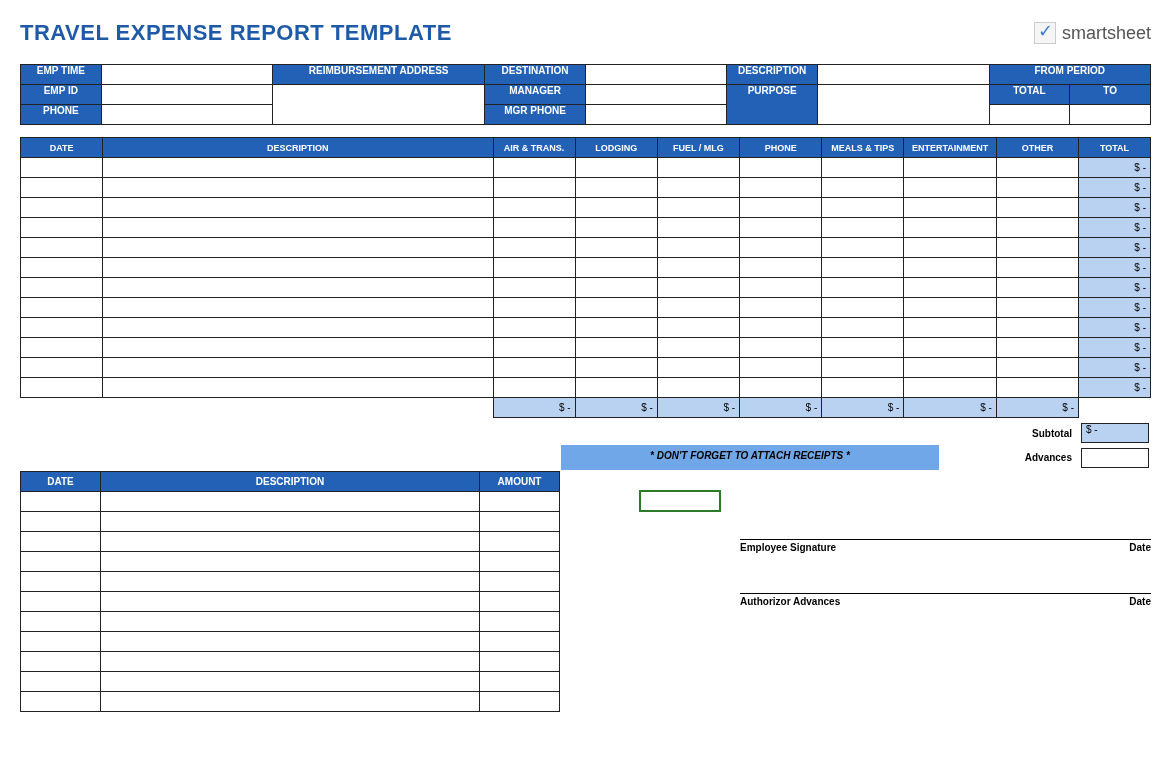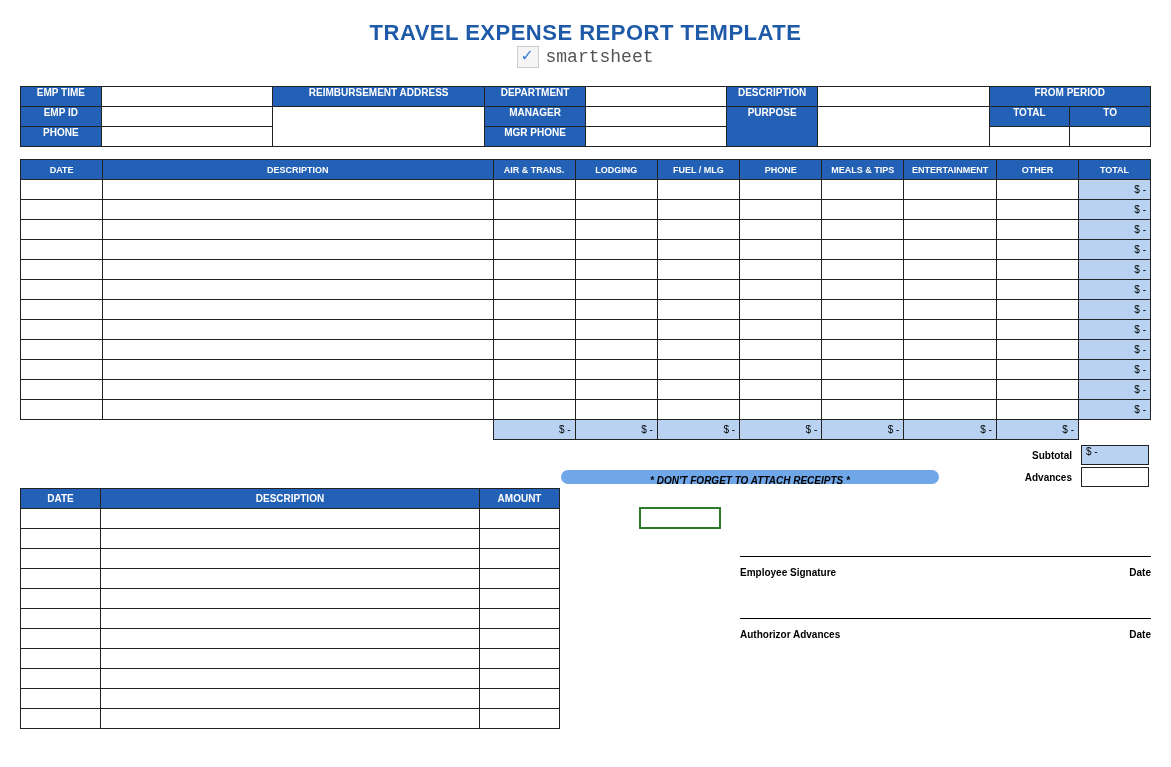--- a/index.html
+++ b/index.html
@@ -9,34 +9,32 @@
     font-family: Arial, sans-serif;
     background: #fff;
     width: 1171px;
     font-size: 11px;
   }
   .header-row {
     display: flex;
     justify-content: space-between;
     align-items: center;
     margin-bottom: 18px;
-    flex-direction: column;
   }
   .title {
     color: #1e5aa8;
     font-size: 22px;
     font-weight: bold;
     letter-spacing: 0.5px;
   }
   .logo {
     display: flex;
     align-items: center;
     font-size: 18px;
     color: #555;
-    font-family: Liberation Mono, monospace;
   }
   .logo-check {
     width: 22px;
     height: 22px;
     border: 1px solid #ccc;
     background: #f5f5f5;
     margin-right: 6px;
     position: relative;
   }
   .logo-check::after {
@@ -65,39 +63,37 @@
   .info-table { width: 100%; margin-bottom: 12px; }
   .info-table td { vertical-align: top; padding: 0; }
   .expense-table { width: 100%; margin-bottom: 2px; }
   .expense-table th { font-size: 9px; }
   .receipts-banner {
     background: #6fa7e8;
     text-align: center;
     font-weight: bold;
     font-size: 10px;
     font-style: italic;
-    height: 14px;
+    height: 25px;
     line-height: 22px;
-    border-radius: 7px;
   }
   .section-label {
     font-size: 11px;
     margin: 4px 0 2px 0;
   }
   .sig-line {
     border-top: 1px solid #000;
     margin-top: 28px;
   }
   .sig-row {
     display: flex;
     justify-content: space-between;
     font-size: 10px;
     font-weight: bold;
     padding-top: 2px;
-    margin-top: 8px;
   }
   .office-box {
     border: 1px solid #222;
     margin-top: 20px;
   }
   .office-hdr {
     background: #b9d2f2;
     text-align: center;
     font-style: italic;
     font-weight: bold;
@@ -125,21 +121,21 @@
     <span>smartsheet</span>
   </div>
 </div>
 
 <table class="grid info-table">
   <tbody>
       <tr>
     <td class="hdr-blue" style="width:80px">EMP TIME</td>
     <td class="cell" style="width:170px"></td>
     <td class="hdr-blue" style="width:210px">REIMBURSEMENT ADDRESS</td>
-    <td class="hdr-blue" style="width:100px">DEPARTMENT</td>
+    <td class="hdr-blue" style="width:100px">DESTINATION</td>
     <td class="cell" style="width:140px"></td>
     <td class="hdr-blue" style="width:90px">DESCRIPTION</td>
     <td class="cell" style="width:170px"></td>
     <td class="hdr-blue" colspan="2" style="width:160px">FROM PERIOD</td>
   </tr>
   <tr>
     <td class="hdr-blue">EMP ID</td>
     <td class="cell"></td>
     <td class="cell" rowspan="2"></td>
     <td class="hdr-blue">MANAGER</td>

